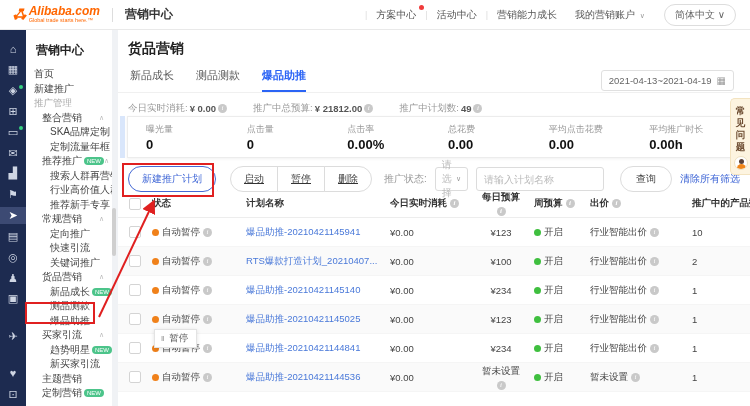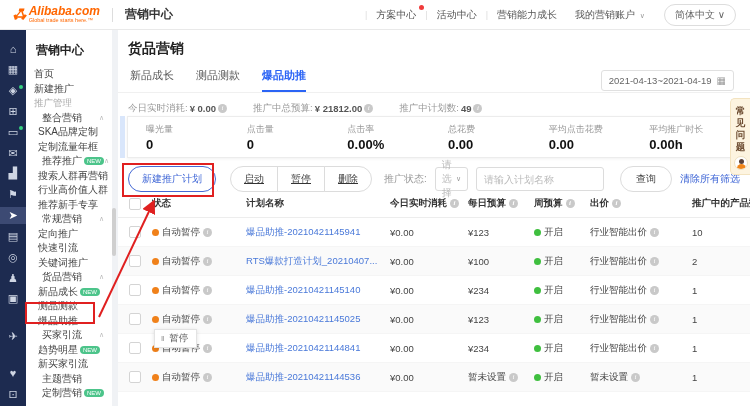--- a/index.html
+++ b/index.html
@@ -33,21 +33,21 @@
   .rail-icon .gdot { position:absolute; top:3px; right:3px; width:4px; height:4px; border-radius:50%; background:#35d07f; }
   .rail-gap { height:22px; }
 
   
   .sidebar { position:absolute; left:26px; top:30px; width:86px; height:376px; background:#fff;
     overflow:hidden; z-index:3; }
   .sidebar-title { font-size:12px; font-weight:bold; color:#222; padding:12px 0 8px 10px; }
   .side-item { line-height:14.5px; font-size:10px; color:#444; white-space:nowrap; cursor:pointer;
     display:flex; align-items:center; }
   .side-item.section { color:#aaa; font-size:9.5px; cursor:default; }
-  .ind0 { padding-left:8px; } .ind1 { padding-left:16px; } .ind2 { padding-left:12px; }
+  .ind0 { padding-left:8px; } .ind1 { padding-left:16px; } .ind2 { padding-left:24px; }
   .side-caret { margin-left:auto; margin-right:8px; color:#bbb; font-size:7px; }
   .new-badge { background:#4cc48a; color:#fff; font-size:6px; border-radius:5px; padding:0px 3px;
     margin-left:2px; line-height:8px; height:8px; display:inline-flex; align-items:center; }
   .side-scrollbar { position:absolute; left:112px; top:208px; width:4px; height:48px; background:#cfcfcf; border-radius:2px; z-index:4; }
   .side-gutter { position:absolute; left:112px; top:30px; width:6px; height:376px; background:#f0f2f5; z-index:3; }
 
   
   .content { position:absolute; left:118px; top:30px; width:632px; height:376px; background:#fff; z-index:2; }
   .page-title { font-size:14px; font-weight:bold; color:#222; padding:10px 0 0 10px; }
   .tabs { display:flex; gap:22px; padding:10px 0 0 12px; border-bottom:1px solid #f0f0f0; }
@@ -92,21 +92,21 @@
   .table { position:absolute; left:0; top:160px; width:632px; }
   .trow { display:flex; align-items:center; height:29px; border-bottom:1px solid #f5f5f5; position:relative; }
   .trow.head { height:28px; border-bottom:1px solid #ededed; }
   .trow.alt { background:#fafafa; }
   .tcell { font-size:9.5px; color:#444; white-space:nowrap; overflow:hidden; display:flex; align-items:center; gap:3px; }
   .head .tcell { color:#333; font-weight:bold; }
   .col-check { width:34px; justify-content:center; }
   .col-status { width:94px; }
   .col-name { width:134px; }
   .col-spend { width:84px; padding-left:10px; }
-  .col-daily { width:70px; padding-left:4px; }
+  .col-daily { width:70px; padding-left:4px;flex-direction:column; }
   .col-weekly { width:56px; }
   .col-bid { width:90px; }
   .col-products { flex:1; padding-left:12px; }
   .checkbox { width:12px; height:12px; border:1px solid #d4d4d4; border-radius:2px; background:#fff; cursor:pointer; }
   .dot { width:7px; height:7px; border-radius:50%; display:inline-block; flex:none; }
   .dot.orange { background:#f0811a; } .dot.green { background:#3fbf3f; }
   .plan-link { color:#4a79d9; cursor:pointer; }
   .status-tooltip { position:absolute; left:36px; top:24px; background:#fff; border:1px solid #e3e3e3;
     box-shadow:0 1px 4px rgba(0,0,0,.12); padding:2px 8px 2px 6px; font-size:9.5px; color:#555; z-index:6;
     display:flex; align-items:center; gap:4px; cursor:pointer; }

